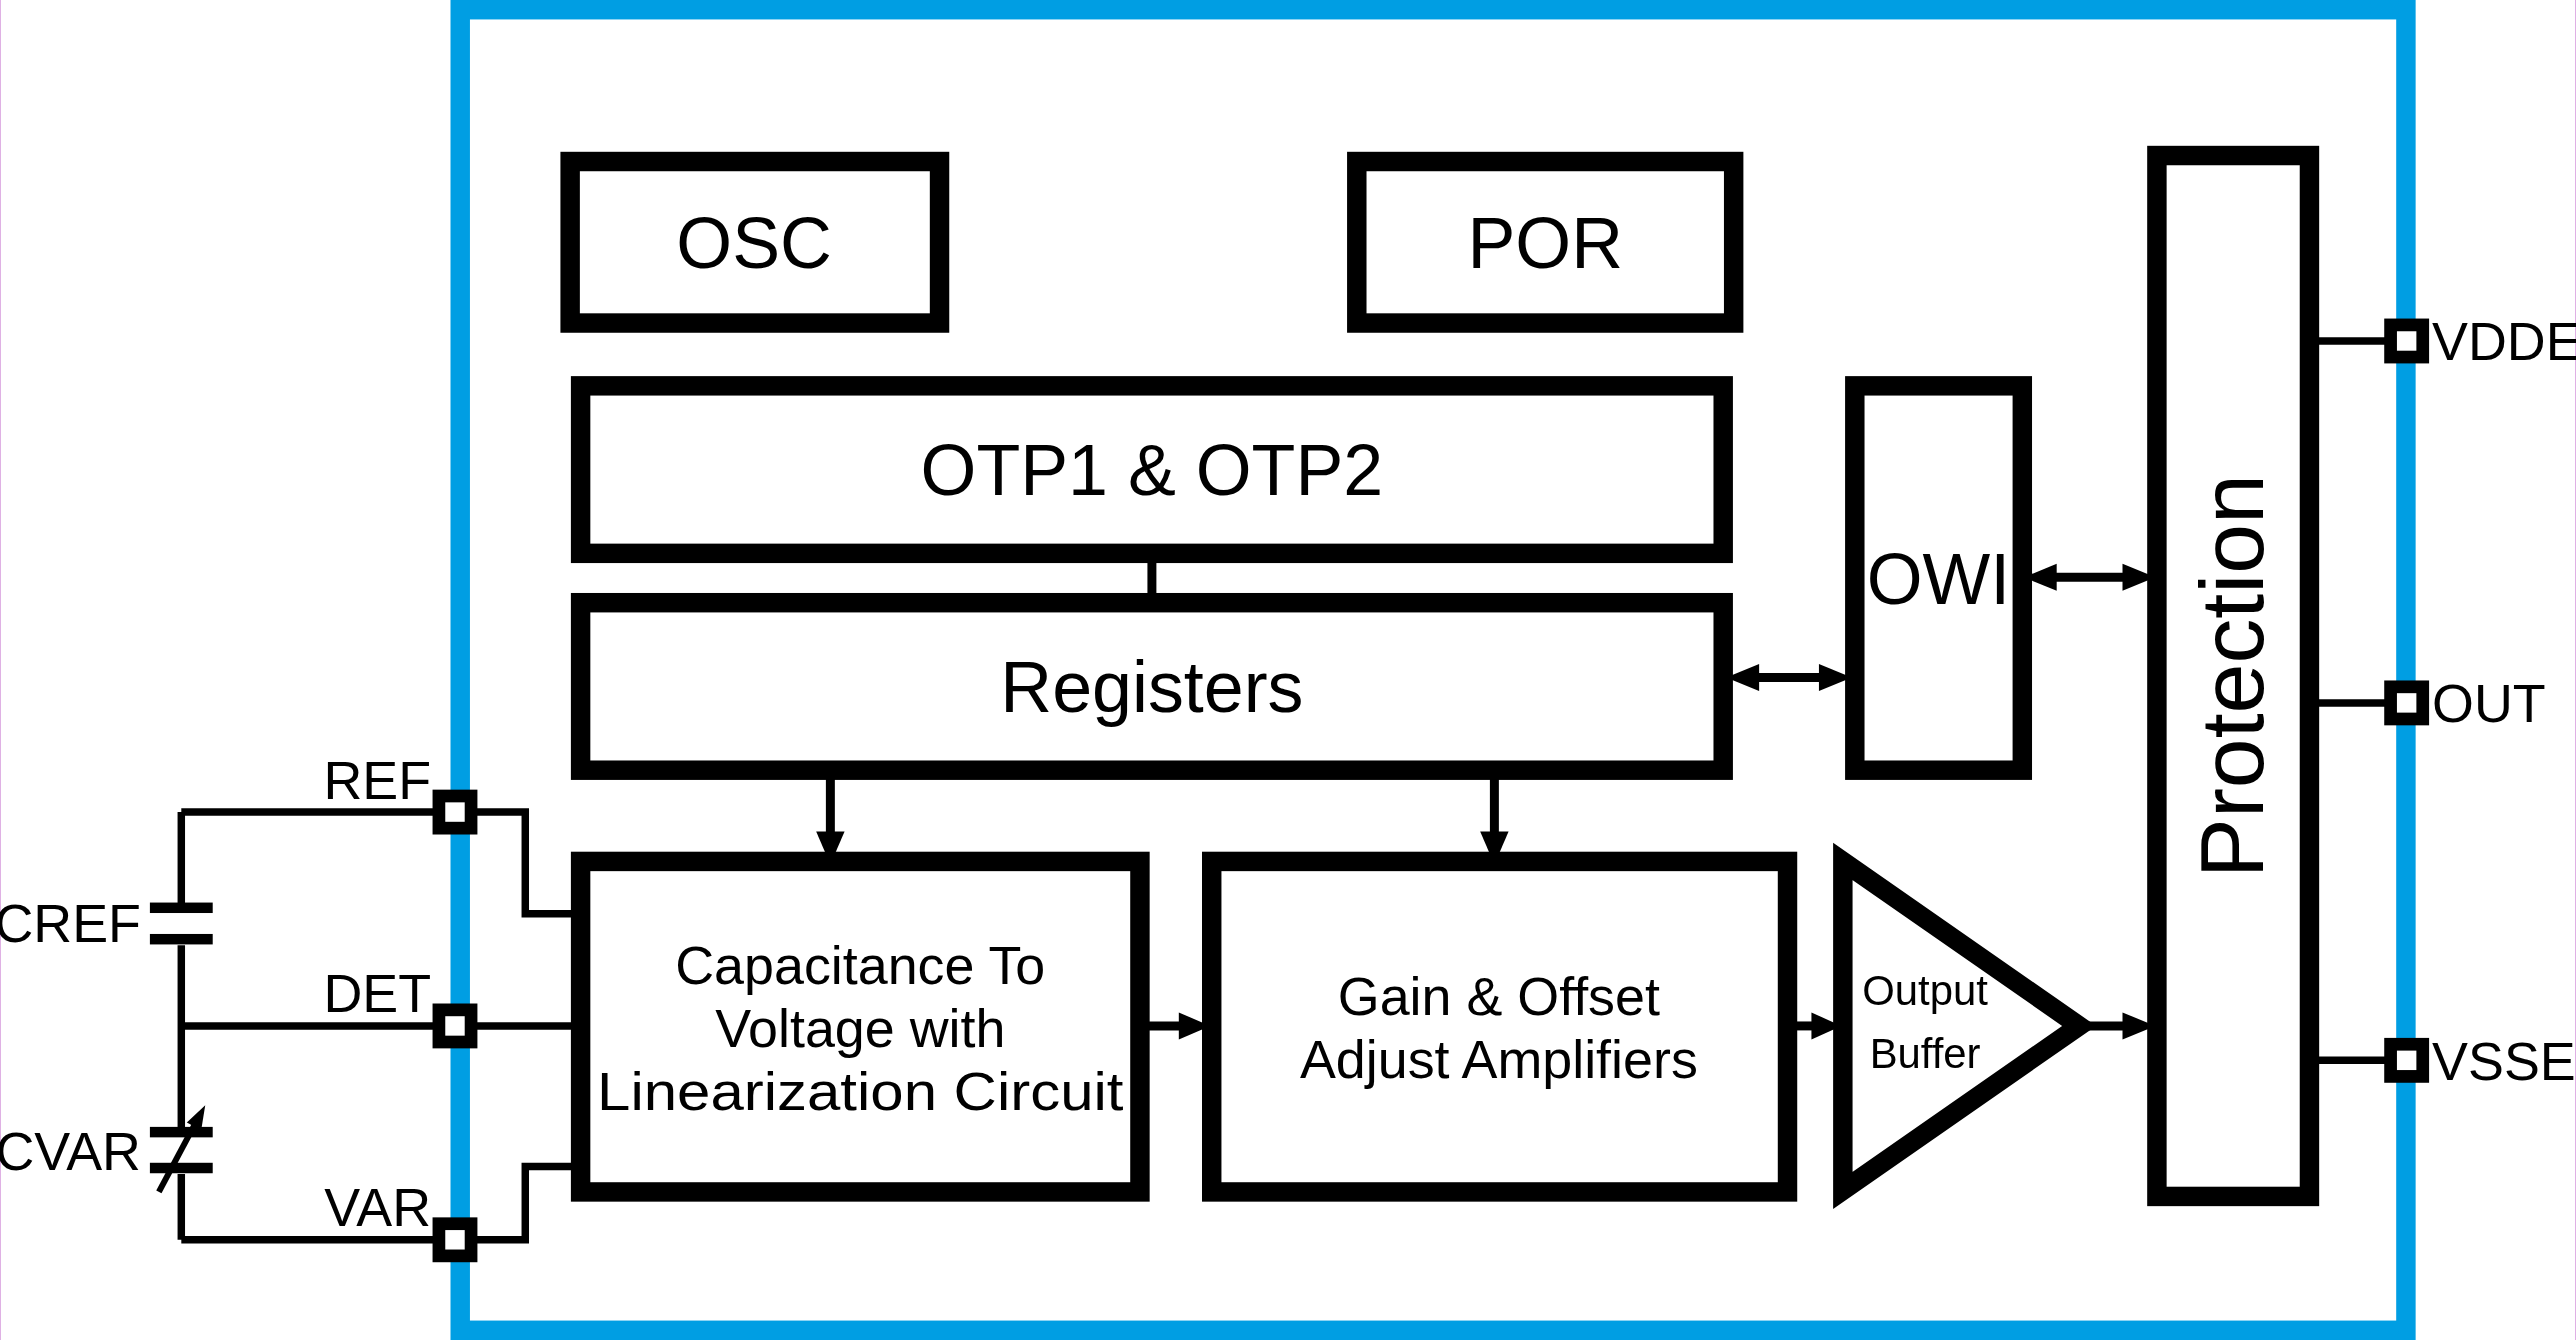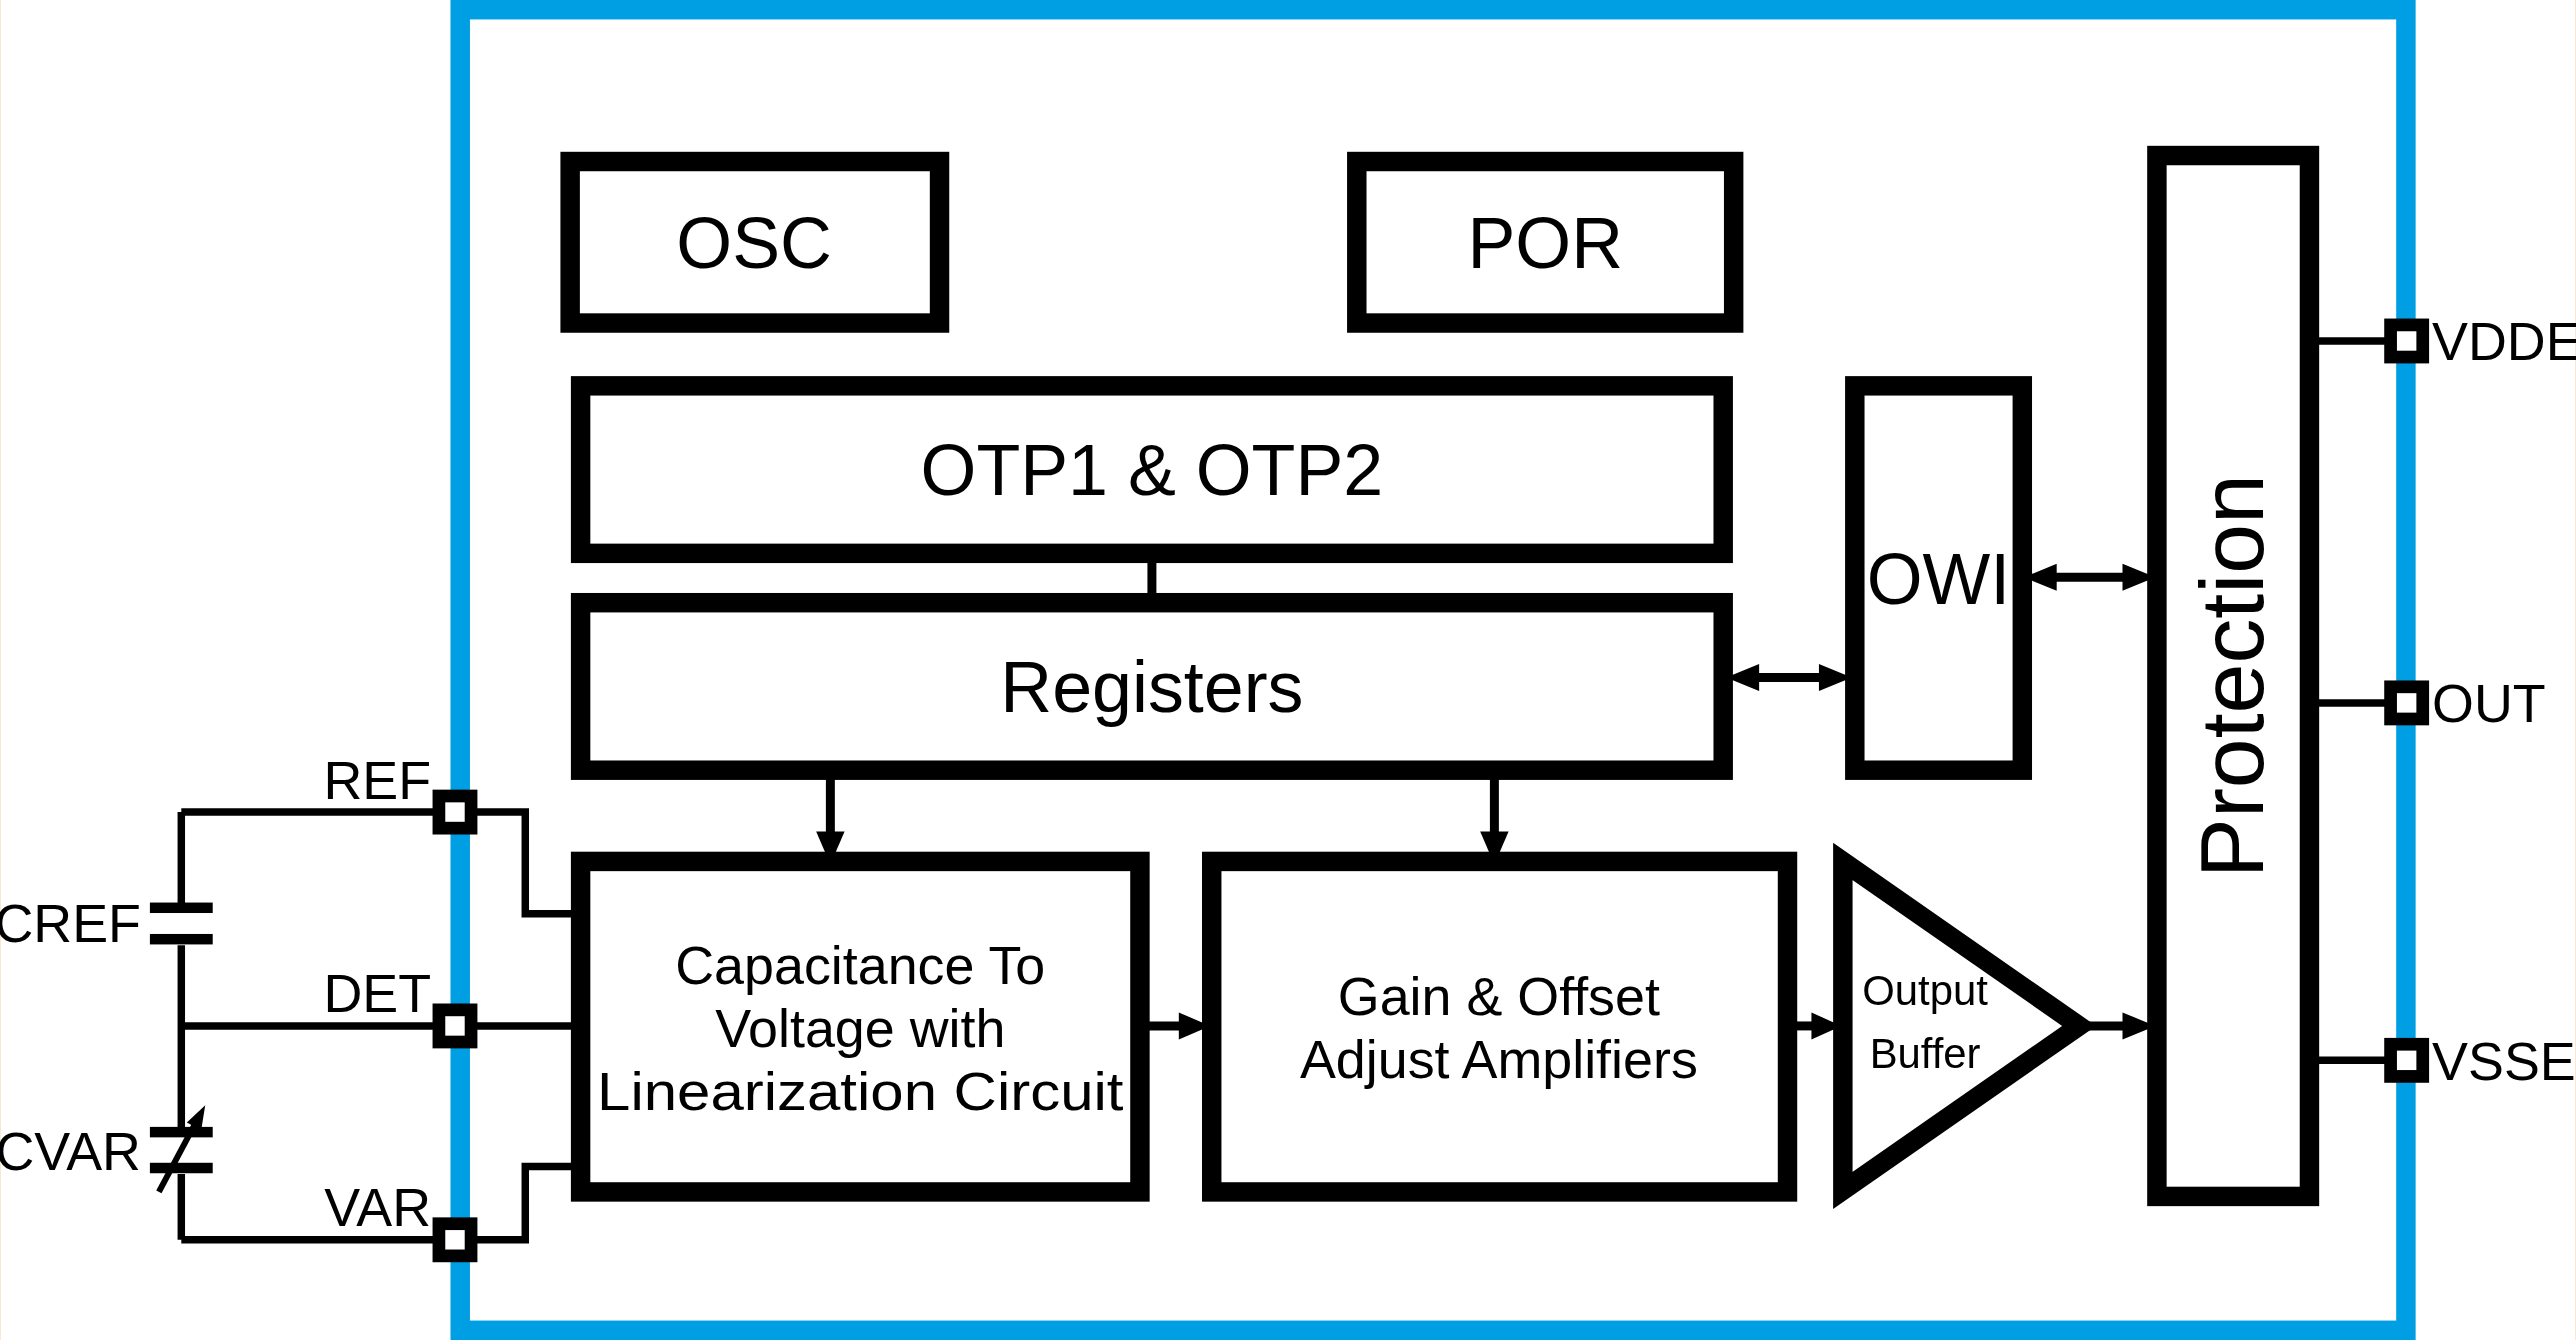--- a/index.html
+++ b/index.html
@@ -9,21 +9,21 @@
     height: 100%;
     background: #ffffff;
     font-family: "Liberation Sans", sans-serif;
   }
   .stage {
     width: 100vw;
     height: 100vh;
     display: flex;
     align-items: center;
     justify-content: center;
-    background: #fdba74;
+    background: #a21caf;
   }
   svg { display: block; width: 100%; height: 100%; }
 
   .block {
     fill: #ffffff;
     stroke: #000000;
     stroke-width: 13px;
     stroke-linejoin: miter;
   }
   .wire   { stroke: #000000; stroke-width: 5px; fill: none; }

